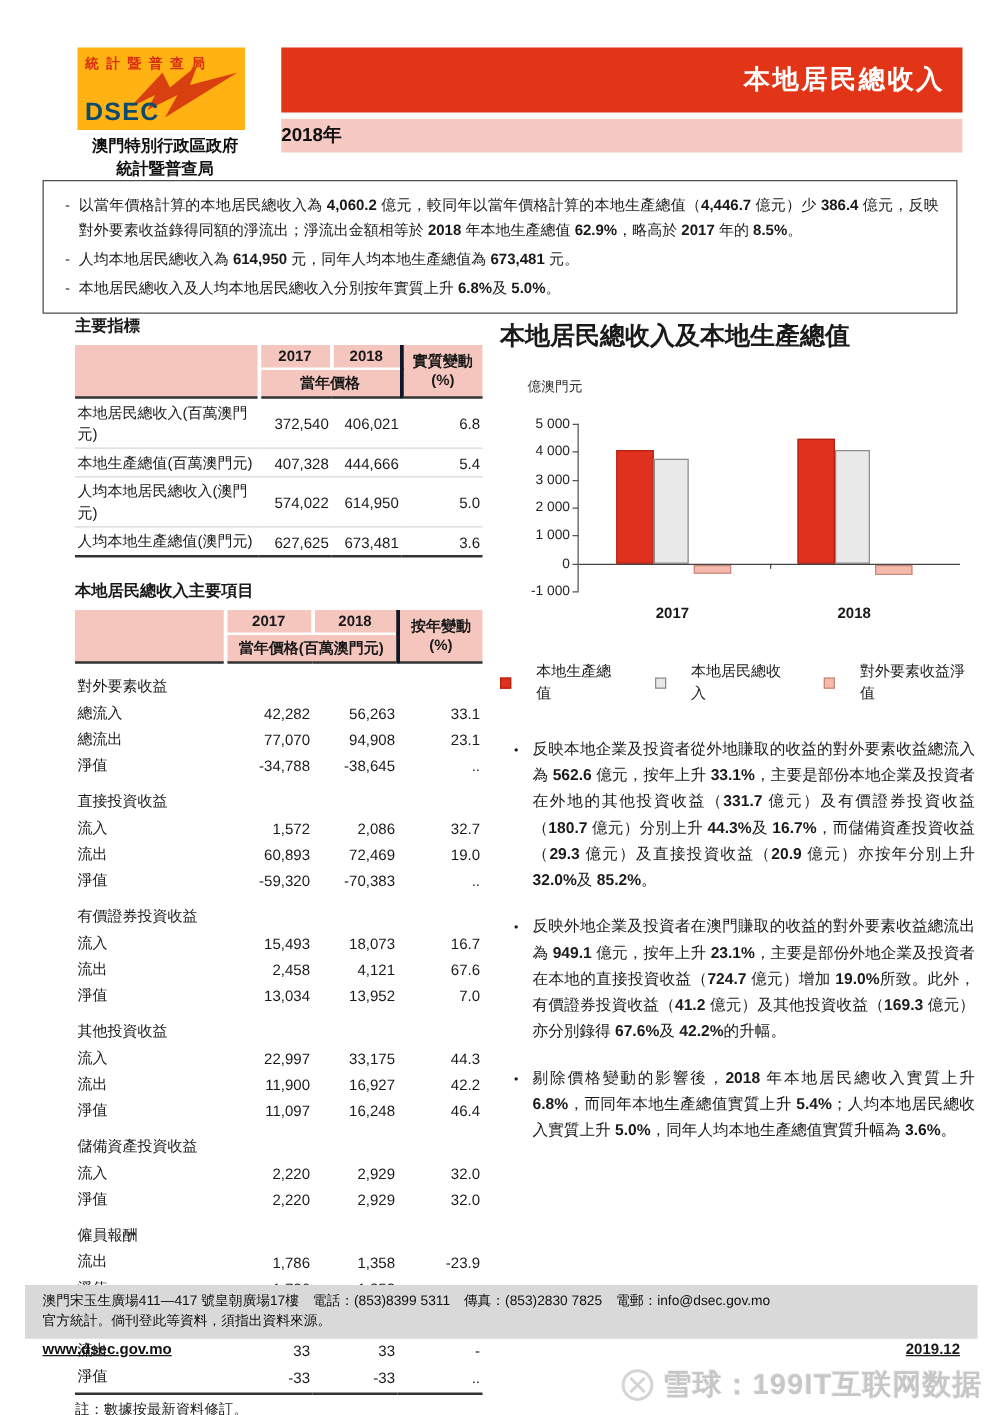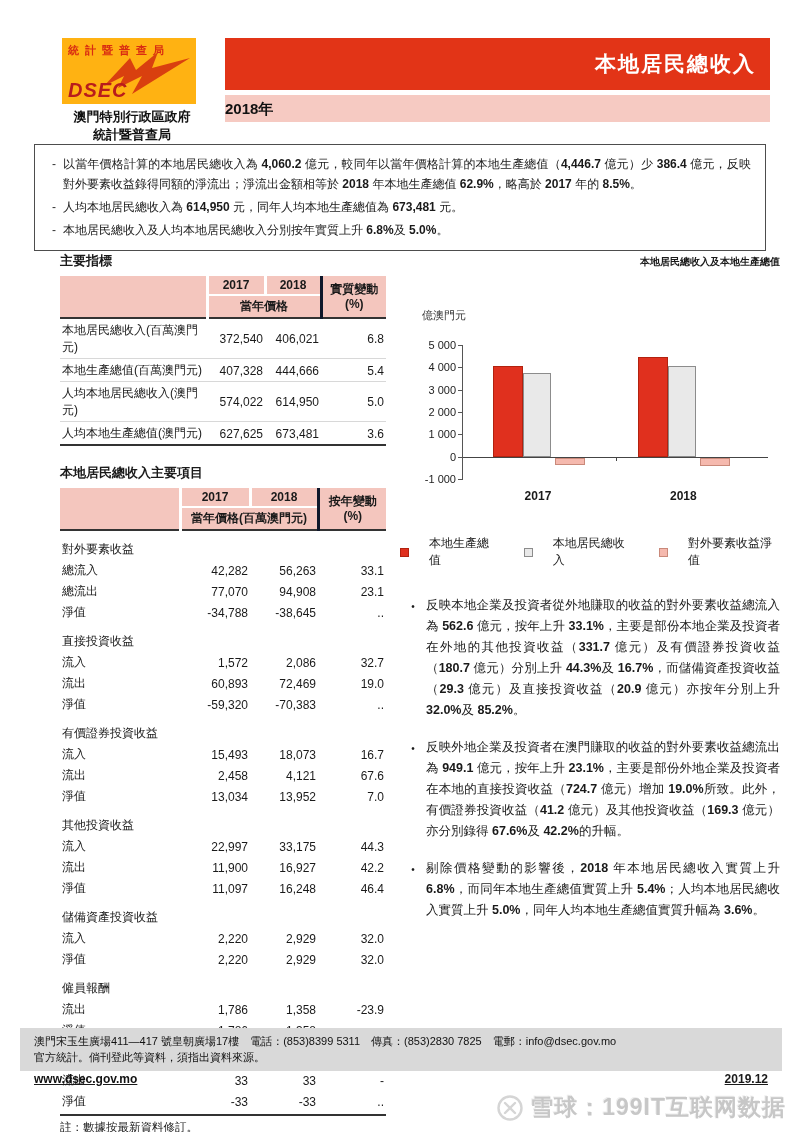--- a/index.html
+++ b/index.html
@@ -4,21 +4,21 @@
 <style>
   * { margin:0; padding:0; box-sizing:border-box; }
   html,body { background:#fff; }
   body { font-family:"Liberation Sans","DejaVu Sans",sans-serif; color:#1a1a1a; }
   .page { position:relative; width:800px; height:1132px; background:#fff; overflow:hidden; }
 
   
   .logo-block { position:absolute; left:62px; top:38px; width:140px; text-align:center; }
   .logo-box { width:134px; height:66px; background:#ffb212; padding:5px 6px 2px; text-align:left; position:relative; overflow:hidden; }
   .logo-cn { color:#d92c12; font-size:11px; font-weight:bold; letter-spacing:6px; white-space:nowrap; }
-  .logo-dsec { font-size:20px; font-weight:bold; font-style:italic; color:#b91c1c; position:absolute; left:6px; bottom:2px; letter-spacing:1px; }
+  .logo-dsec { font-size:20px; font-weight:bold; color:#0c4a6e; position:absolute; left:6px; bottom:2px; letter-spacing:1px; }
   .logo-zigzag { position:absolute; right:2px; top:14px; }
   .gov-line1 { margin-top:4px; font-size:13px; font-weight:bold; color:#111; white-space:nowrap; }
   .gov-line2 { font-size:13px; font-weight:bold; color:#111; }
   .banner-red { position:absolute; left:225px; top:38px; width:545px; height:52px; background:var(--red); color:#fff;
     font-size:21px; font-weight:bold; text-align:right; line-height:52px; padding-right:14px; letter-spacing:2px; }
   .banner-pink { position:absolute; left:225px; top:95px; width:545px; height:27px; background:var(--pink-band); color:#111;
     font-size:15px; font-weight:bold; text-align:left; line-height:27px; padding-right:14px; }
 
   
   .summary-box { position:absolute; left:34px; top:144px; width:732px; border:1px solid #4d4d4d; padding:9px 14px 7px 10px; }
@@ -41,21 +41,21 @@
   td.num { text-align:right; }
   .t2 { margin-bottom:2px; }
   .t2 tbody td { font-size:12px; padding:2px 2px 2px; }
   .t2 td.sec { padding-top:10px; font-size:12px; }
   .t2 tbody tr:last-child td { border-bottom:2px solid #333; padding-bottom:4px; }
   .tbl-note { font-size:11.5px; margin-top:4px; }
   .t2-wrap { margin-top:18px; }
 
   
   .right-col { position:absolute; left:400px; top:255px; width:380px; }
-  .chart-title { text-align:right; font-size:10px; font-weight:bold; margin-bottom:39px; }
+  .chart-title { text-align:left; font-size:20px; font-weight:bold; margin-bottom:20px; }
   .chart-ylabel { font-size:11px; color:#333; margin-left:22px; margin-bottom:8px; }
   .chart-area { position:relative; height:200px; }
   .plot { position:absolute; left:62px; top:14px; width:306px; height:134px; border-left:1px solid #555; }
   .ytick { position:absolute; right:100%; transform:translateY(-50%); font-size:11px; color:#222; padding-right:7px; white-space:nowrap; }
   .ytickmark { position:absolute; left:-5px; width:5px; height:1px; background:#555; }
   .zero-line { position:absolute; left:0; width:100%; height:1px; background:#444; }
   .bar { position:absolute; }
   .xlab { position:absolute; font-size:12px; font-weight:bold; transform:translateX(-50%); }
   .chart-legend { display:flex; justify-content:center; gap:26px; margin-top:4px; }
   .legend-item { display:flex; align-items:center; font-size:12px; gap:20px; }

